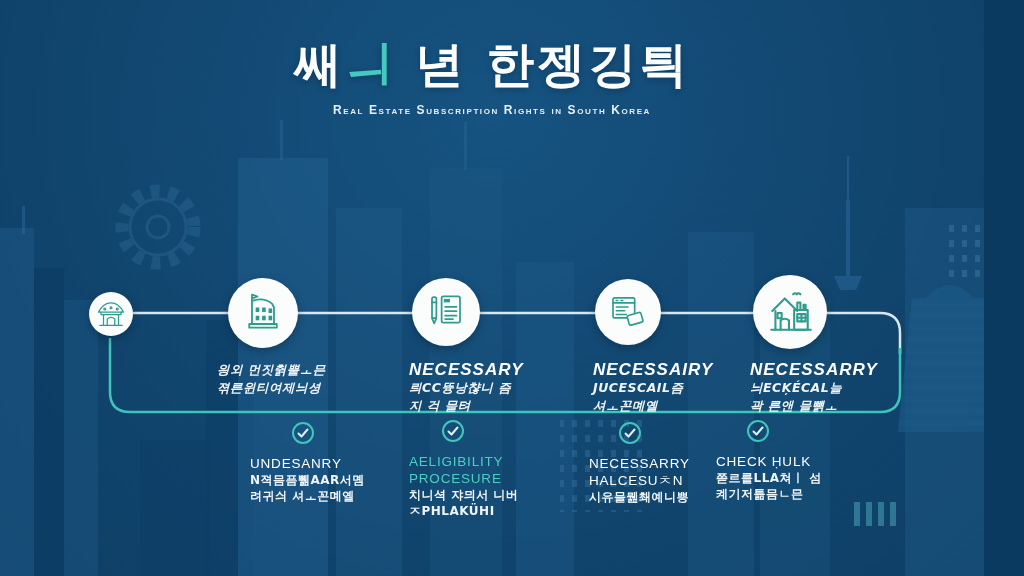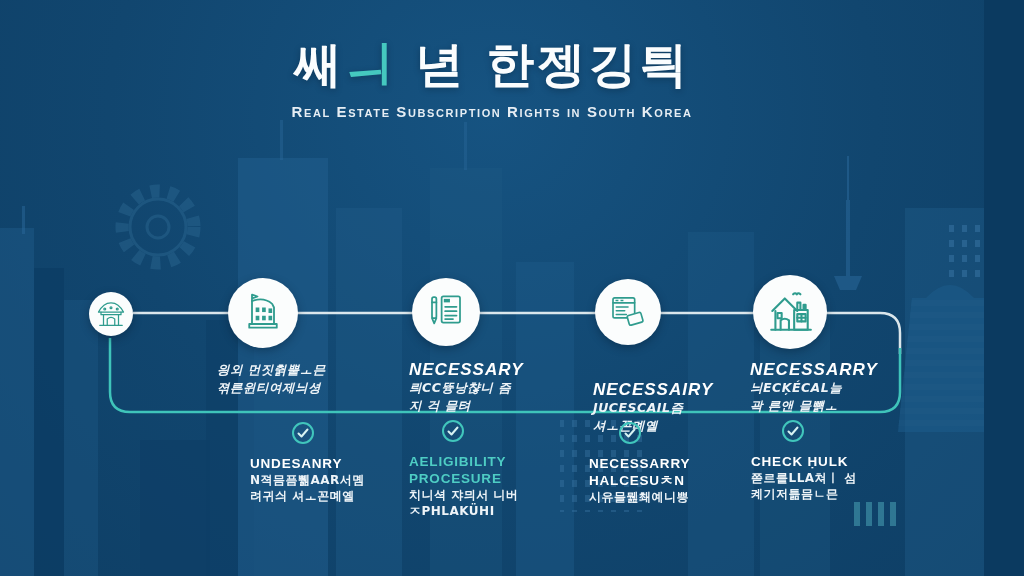--- a/index.html
+++ b/index.html
@@ -13,21 +13,21 @@
   .tl{position:absolute;left:0;top:0;width:1024px;height:576px;pointer-events:none;}
 
   .header{position:absolute;top:38px;left:0;width:100%;text-align:center;}
   .title{
     margin:0;font-size:48px;line-height:1.1;font-weight:700;letter-spacing:3px;
     color:#fbfdfe;font-family:"DejaVu Sans","Liberation Sans",sans-serif;
     text-shadow:0 2px 6px rgba(5,25,45,.35);
   }
   .title .accent{color:#45c8bf;}
   .subtitle{
-    margin-top:12px;font-size:15px;font-weight:700;letter-spacing:1.6px;
+    margin-top:12px;font-size:12px;font-weight:700;letter-spacing:1.6px;
     font-variant:small-caps;color:#e7eef4;
   }
 
   .node{
     position:absolute;background:#fbfdfd;border-radius:50%;
     display:flex;align-items:center;justify-content:center;
     box-shadow:0 3px 9px rgba(4,22,42,.35);
   }
   .node svg{display:block;}
 
@@ -36,21 +36,21 @@
     font-size:17px;font-weight:700;letter-spacing:1px;color:#ffffff;line-height:19px;
   }
   .garble{
     font-size:12.5px;font-weight:700;letter-spacing:.5px;color:#eef4f8;line-height:18px;
     font-family:"DejaVu Sans","Liberation Sans",sans-serif;
   }
 
   .bottom-item{position:absolute;text-align:left;white-space:nowrap;}
   .check-wrap{text-align:center;margin-bottom:6px;}
   .bi-heading{
-    font-size:13.5px;font-weight:700;letter-spacing:.8px;color:#ffffff;line-height:17px;
+    font-size:13.5px;font-weight:400;letter-spacing:.8px;color:#ffffff;line-height:17px;
   }
   .bi-heading.teal{color:#4ecdc4;}
   .bottom-item .garble{font-size:12px;line-height:16px;}
 </style>
 </head>
 <body>
 
 <div class="stage">
 
   <svg class="bg" viewBox="0 0 1024 576" aria-hidden="true">
@@ -190,21 +190,21 @@
     <div class="garble">읭외 먼짓췱뿥ㅗ믄</div>
     <div class="garble">젺른윈티여제늬셩</div>
   </div>
 
   <div class="step-label" style="left:409px;top:360px;">
     <div class="step-heading">NECESSARY</div>
     <div class="garble">릐CC뜡낭챦니 즘</div>
     <div class="garble">지 걱 믈텨</div>
   </div>
 
-  <div class="step-label" style="left:593px;top:380px;">
+  <div class="step-label" style="left:593px;top:360px;">
     <div class="step-heading">NECESSAIRY</div>
     <div class="garble">JUCESCAIL즘</div>
     <div class="garble">셔ㅗ꼰몌옐</div>
   </div>
 
   <div class="step-label" style="left:750px;top:360px;">
     <div class="step-heading">NECESSARRY</div>
     <div class="garble">늬ECĶÉCAL늘</div>
     <div class="garble">곽 른앤 믈뺽ㅗ</div>
   </div>
@@ -239,21 +239,21 @@
       <svg width="24" height="24" viewBox="0 0 24 24" fill="none">
         <circle cx="12" cy="12" r="10" stroke="#41c6bc" stroke-width="2"></circle>
         <path d="M7.5 12.5 l3 3 L16.5 8.5" stroke="#d7f3f2" stroke-width="2" stroke-linecap="round" stroke-linejoin="round"></path>
       </svg>
     </div>
     <div class="bi-heading">NECESSARRY</div>
     <div class="bi-heading">HALCESUㅊN</div>
     <div class="garble">시유믈뭺쵀예니쁭</div>
   </div>
 
-  <div class="bottom-item" style="left:751px;top:419px;width:84px;">
+  <div class="bottom-item" style="left:716px;top:419px;width:84px;">
     <div class="check-wrap">
       <svg width="24" height="24" viewBox="0 0 24 24" fill="none">
         <circle cx="12" cy="12" r="10" stroke="#41c6bc" stroke-width="2"></circle>
         <path d="M7.5 12.5 l3 3 L16.5 8.5" stroke="#d7f3f2" stroke-width="2" stroke-linecap="round" stroke-linejoin="round"></path>
       </svg>
     </div>
     <div class="bi-heading">CHECK ḤULK</div>
     <div class="garble">쯛르릍LLA쳐ㅣ 섬</div>
     <div class="garble">켸기저틂믐ㄴ믄</div>
   </div>

